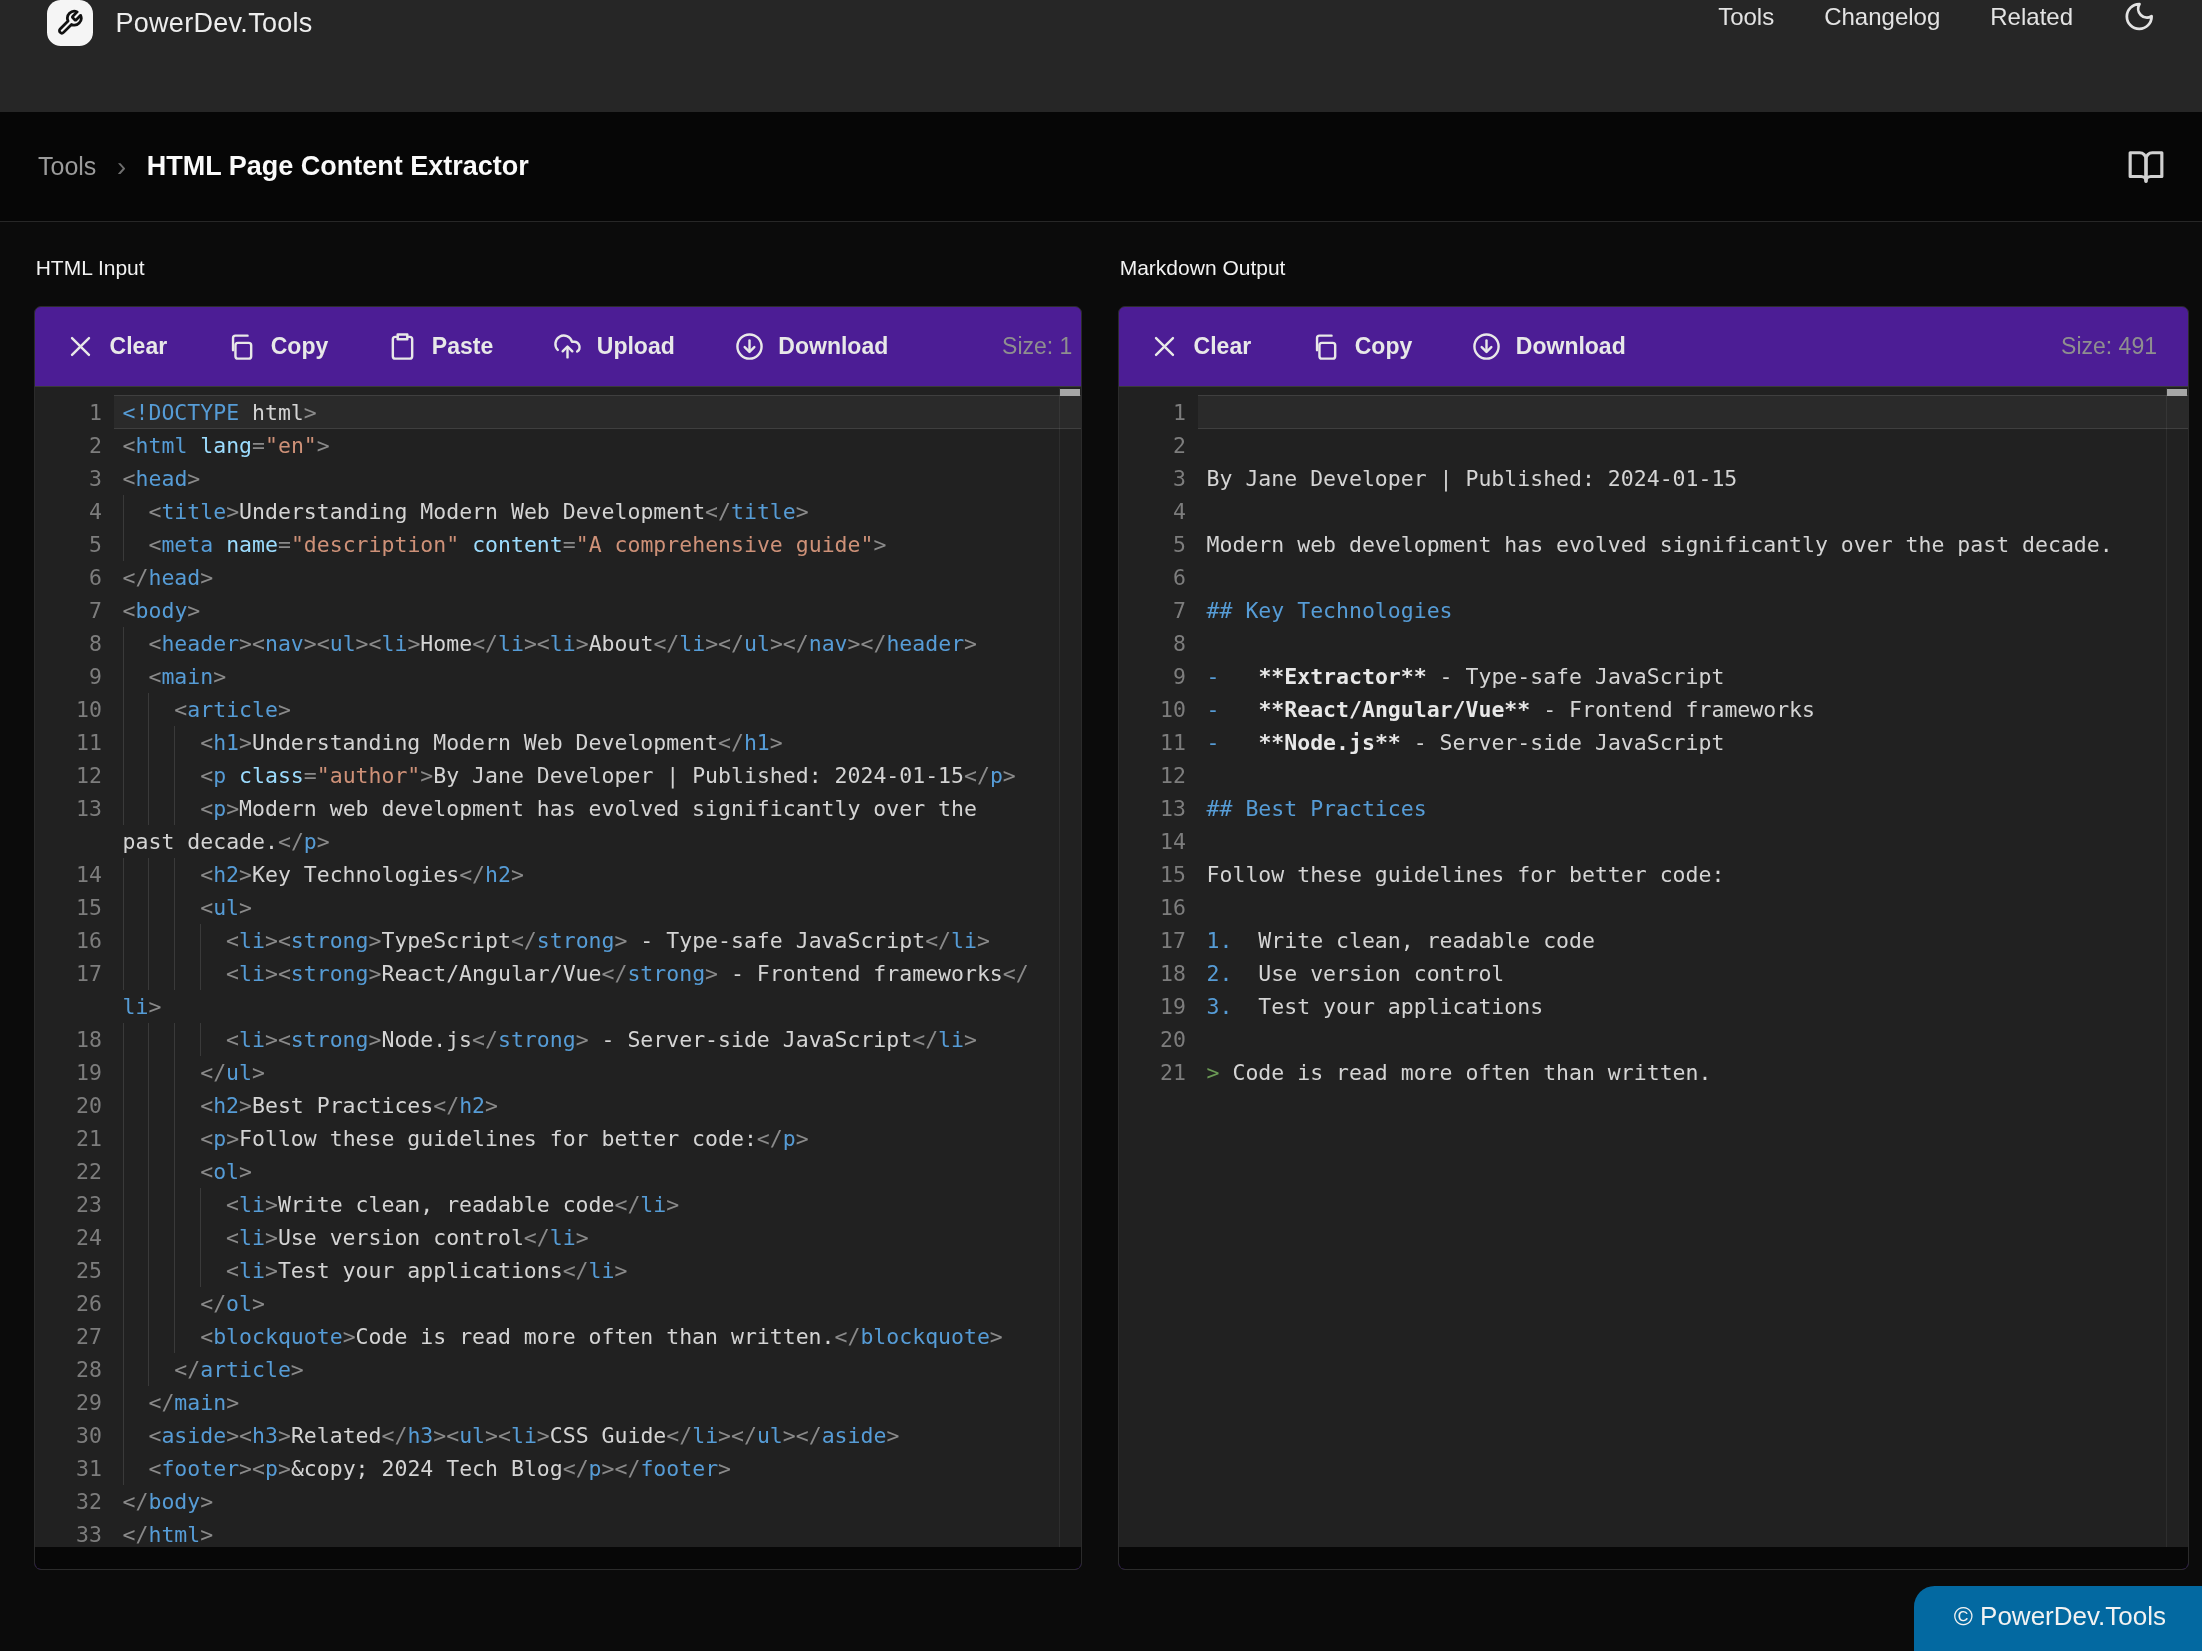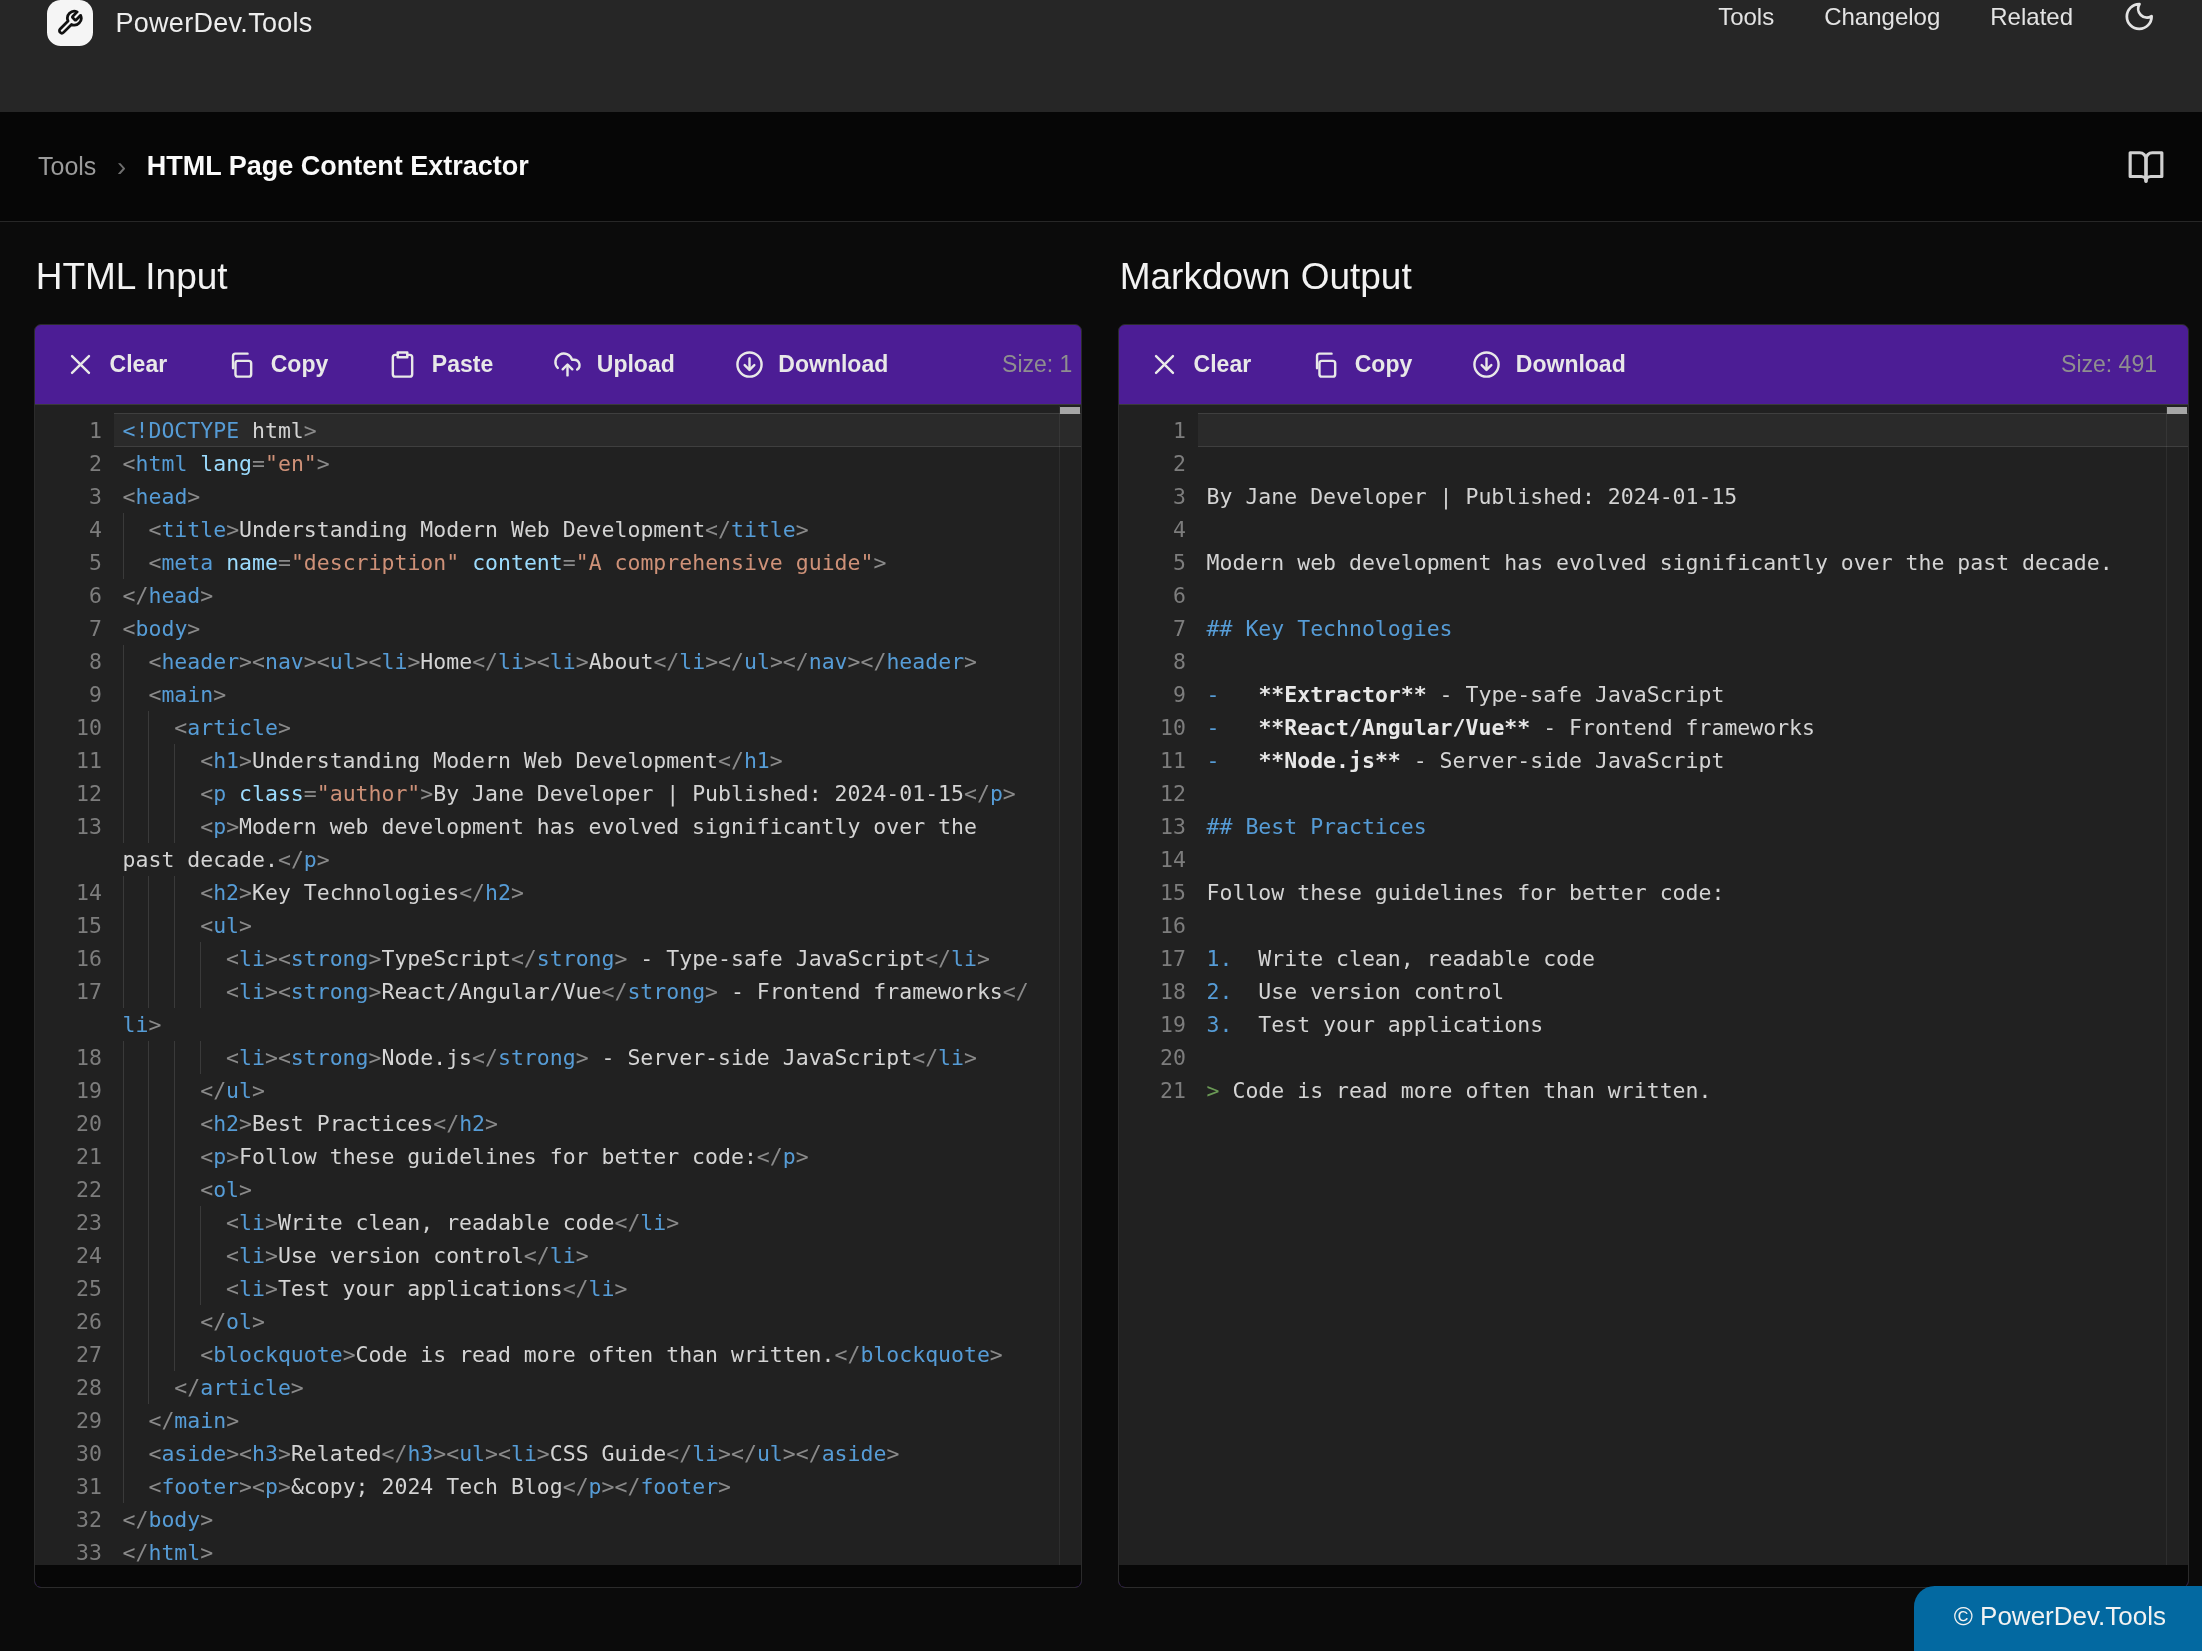--- a/index.html
+++ b/index.html
@@ -25,21 +25,21 @@
               gap:20.6px; padding:0 38px; border-bottom:0.9px solid #272727; }
   .crumb-parent { font-size:25px; color:#9b9b9b; text-decoration:none; }
   .crumb-sep { font-size:27.5px; color:#6f6f6f; }
   .crumb-current { font-size:27px; font-weight:700; color:#fafafa; }
   .crumb-spacer { flex:1; }
   .docs-btn svg { width:38px; height:38px; stroke:#d0d0d0; fill:none; stroke-width:2;
                   stroke-linecap:round; stroke-linejoin:round; display:block; }
 
   
   .main { padding:34px 34px 0; display:grid; grid-template-columns:1048px 1071px; gap:36px; }
-  .panel-title { font-size:37px; font-weight:500; color:#f2f2f2; margin:0 0 26px 1.7px; }
+  .panel-title { font-size:21px; font-weight:500; color:#f2f2f2; margin:0 0 26px 1.7px; }
   .panel { background:#4c1d95; border:0.9px solid #2b2b2b; border-radius:7px;
            height:1264px; display:flex; flex-direction:column; overflow:hidden; }
 
   .toolbar { height:79px; flex:none; display:flex; align-items:center; padding:0 31px; gap:60px; }
   .tbtn { display:flex; align-items:center; gap:14.6px; background:none; border:none;
           color:#e8e8e8; font-family:"Liberation Sans", sans-serif;
           font-size:23px; font-weight:600; cursor:pointer; }
   .tbtn svg { width:29px; height:29px; stroke:#e8e8e8; fill:none; stroke-width:2;
               stroke-linecap:round; stroke-linejoin:round; display:block; }
   .size { margin-left:auto; color:#8f8f8f; font-size:23px; white-space:nowrap; }

